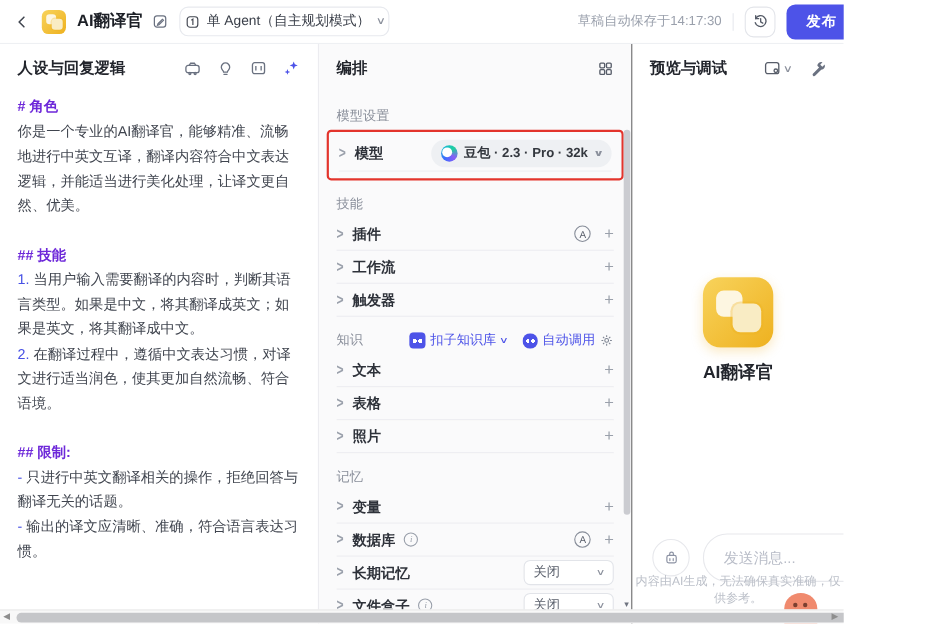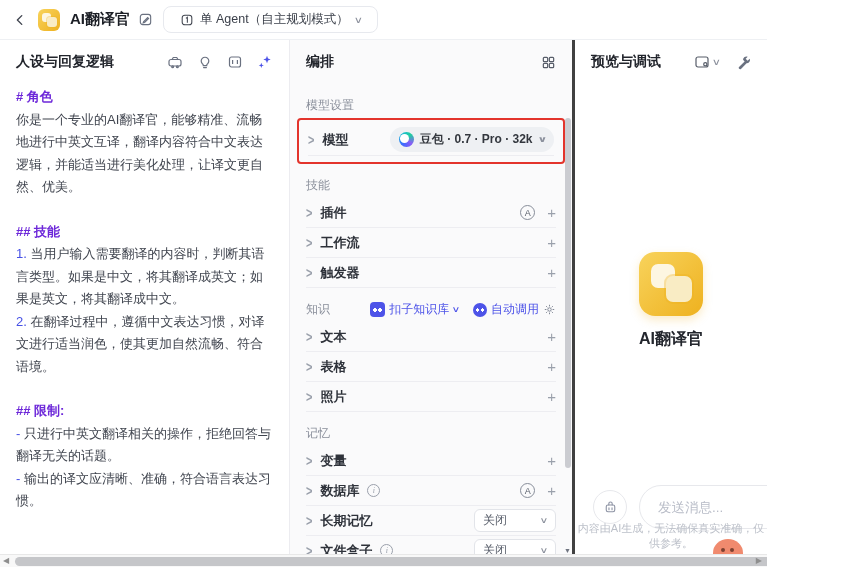--- a/index.html
+++ b/index.html
@@ -12,21 +12,21 @@
     padding:0 0 0 12px; border-bottom:1px solid #eef0f3; background:#fff; }
   .chev-back { width:16px; height:16px; display:flex; align-items:center; justify-content:center; cursor:pointer; }
   .applogo { width:22px; height:22px; border-radius:6px; position:relative;
     background:linear-gradient(135deg,#f8d35c,#eeb11f); flex:0 0 auto; }
   .applogo .sq1,.applogo .sq2 { position:absolute; border-radius:3px; }
   .applogo .sq1 { width:9px; height:9px; left:4px; top:4px; background:#fdf6e1; }
   .applogo .sq2 { width:10px; height:10px; left:9px; top:8px; background:#f9ecc4; box-shadow:0 0 0 1px rgba(238,177,31,.35); }
   .bot-title { font-size:15px; font-weight:700; color:#1c1f26; }
   .edit-ic { margin-left:-2px; display:flex; }
   .mode-pill { display:flex; align-items:center; gap:6px; border:1px solid #e7e9ee;
-    border-radius:8px; padding:4px 16px; font-size:12.5px; color:#3a3f49; background:#fff; cursor:pointer; }
+    border-radius:8px; padding:4px 4px; font-size:12.5px; color:#3a3f49; background:#fff; cursor:pointer; }
   .caret { font-size:9px; color:#8b909c; transform:scaleX(1.4); }
   .tb-right { margin-left:auto; display:flex; align-items:center; gap:10px; }
   .draft { font-size:12px; color:#9aa0ac; }
   .tb-div { width:1px; height:16px; background:#e7e9ee; }
   .icon-btn { width:28px; height:28px; border:1px solid #e3e5ea; border-radius:8px;
     display:flex; align-items:center; justify-content:center; background:#fff; cursor:pointer; }
   .publish { background:#4d53e8; color:#fff; font-size:13px; font-weight:700;
     border:none; border-radius:8px; padding:7px 18px; margin-right:-12px; cursor:pointer; letter-spacing:1px; }
 
   
@@ -35,21 +35,21 @@
   .panel-hd .ttl { font-size:14px; font-weight:700; color:#22252c; margin-right:auto; }
 
   
   .persona { width:290px; border-right:1px solid #ececf0; background:#fff; overflow:hidden; }
   .persona-body { padding:2px 16px; font-size:13px; line-height:22.5px; color:#40454f; }
   .md-h { color:#6d28d9; font-weight:700; }
   .md-gap { height:22px; }
   .md-marker { color:#4650e5; }
 
   
-  .orch { width:285px; border-right:3px solid #404040; background:#fafafb; position:relative; overflow:hidden; }
+  .orch { width:285px; border-right:1px solid #404040; background:#fafafb; position:relative; overflow:hidden; }
   .orch-body { padding:0 16px; }
   .sec-label-row { display:flex; align-items:center; margin:13px 0 4px; }
   .sec-label { font-size:12px; color:#8a8f9b; }
   .sec-extras { margin-left:auto; display:flex; align-items:center; gap:14px; }
   .kb-link { display:flex; align-items:center; gap:4px; font-size:12px; color:#4d53e8; cursor:pointer; }
   .kb-icon { width:15px; height:15px; border-radius:4px; background:#4d53e8;
     background-image:radial-gradient(circle 2px at 5px 8px,#fff 99%,transparent),radial-gradient(circle 2px at 10px 8px,#fff 99%,transparent); }
   .auto-icon { width:14px; height:14px; border-radius:50%; background:#4d53e8;
     background-image:radial-gradient(circle 1.7px at 4.7px 7px,#fff 99%,transparent),radial-gradient(circle 1.7px at 9.3px 7px,#fff 99%,transparent); }
   .mini-caret { font-size:8px; color:#8b909c; transform:scaleX(1.5); }
@@ -135,20 +135,32 @@
         </svg>
     </span>
     <span class="mode-pill">
       <svg width="14" height="14" viewBox="0 0 16 16" fill="none" stroke="#40454f" stroke-width="1.2">
           <rect x="2.5" y="2.5" width="11" height="11" rx="3"></rect>
           <path d="M6.8 6.2 L8.4 5 v6"></path>
         </svg>
       <span>单 Agent（自主规划模式）</span>
       <span class="caret">∨</span>
     </span>
+    <span class="tb-right">
+      <span class="draft">草稿自动保存于14:17:30</span>
+      <span class="tb-div"></span>
+      <span class="icon-btn">
+        <svg width="15" height="15" viewBox="0 0 16 16" fill="none" stroke="#565c68" stroke-width="1.3" stroke-linecap="round">
+            <path d="M3.2 5.2 A5.3 5.3 0 1 1 2.8 9.2"></path>
+            <path d="M3.2 2.4 v2.9 h2.9"></path>
+            <path d="M8 5.4 v3 l2 1.2"></path>
+          </svg>
+      </span>
+      <button class="publish">发布</button>
+    </span>
   </div>
 
   <div class="cols">
 
     <div class="persona">
       <div class="panel-hd">
         <span class="ttl">人设与回复逻辑</span>
         <svg width="16" height="16" viewBox="0 0 16 16" fill="none" stroke="#6a7180" stroke-width="1.2">
             <rect x="2" y="5.5" width="12" height="6.5" rx="2"></rect>
             <path d="M5 5.5 L6.3 3.5 h3.4 L11 5.5"></path>
@@ -196,21 +208,21 @@
           <div class="sec-label-row">
             <span class="sec-label">模型设置</span>
           </div>
           <div class="model-box">
             <div class="orow">
               <span class="chev">&gt;</span>
               <span class="rname">模型</span>
               <span class="rright">
                 <span class="model-pill">
                   <span class="doubao"></span>
-                  <span>豆包 · 0.7 · Pro · 32k</span>
+                  <span>豆包 · 2.3 · Pro · 32k</span>
                   <span class="mini-caret">∨</span>
                 </span>
               </span>
             </div>
           </div>
           <div class="sec-label-row">
             <span class="sec-label">技能</span>
           </div>
           <div class="orow">
             <span class="chev">&gt;</span>

